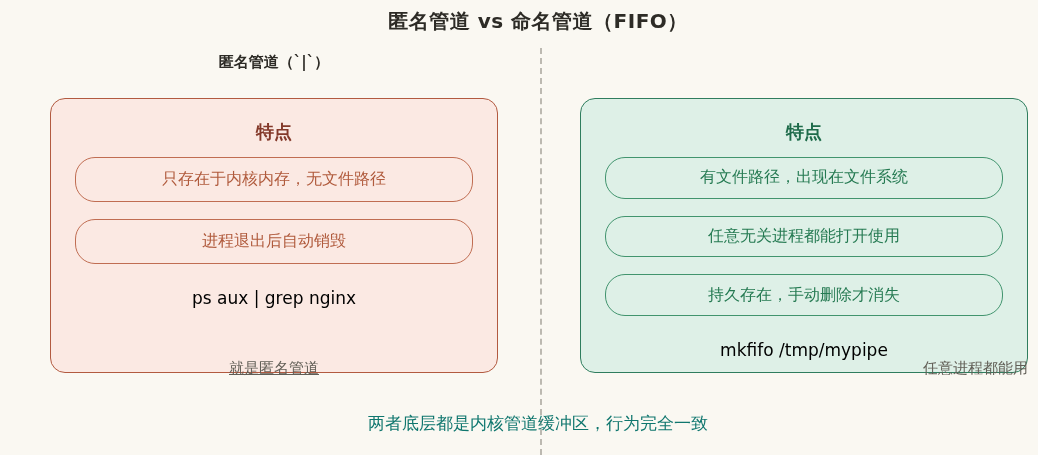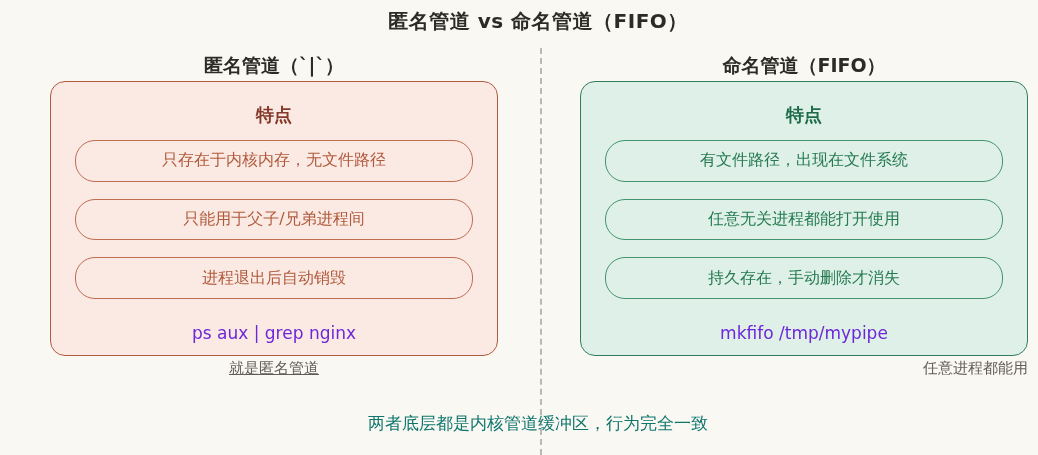--- a/index.html
+++ b/index.html
@@ -22,37 +22,37 @@
     font-size: 20px;
     font-weight: bold;
     color: #2d2b26;
     letter-spacing: 0.5px;
   }
   .col-header {
     position: absolute;
     top: 53px;
     width: 448px;
     text-align: center;
-    font-size: 19px;
+    font-size: 15px;
     font-weight: bold;
     color: #2d2b26;
   }
   .col-header.left  { left: 31px; }
   .col-header.right { left: 561px; }
   .divider {
     position: absolute;
     left: 521px;
     top: 48px;
     height: 407px;
     width: 0;
     border-left: 2px dashed #bcb9b1;
   }
   .card {
     position: absolute;
-    top: 81px;
+    top: 98px;
     width: 448px;
     height: 275px;
     border-radius: 15px;
     box-sizing: border-box;
     padding: 21px 24px 12px 24px;
     display: flex;
     flex-direction: column;
     align-items: stretch;
   }
   .card.left {
@@ -88,21 +88,21 @@
     color: #b05a3c;
   }
   .card.right .feature-box {
     border: 1.3px solid #41946e;
     color: #257a52;
   }
   .command-line {
     margin-top: 7px;
     text-align: center;
     font-size: 17px;
-    color: #6d28d9;
+    color: #000000;
   }
   .caption {
     position: absolute;
     top: 359px;
     width: 448px;
     text-align: center;
     font-size: 15px;
     color: #615e56;
   }
   .caption.left  { left: 31px; text-decoration: underline; }
@@ -116,28 +116,26 @@
   }
 </style>
 </head>
 <body>
 
 <div class="canvas">
 
   <div class="diagram-title">匿名管道 vs 命名管道（FIFO）</div>
 
   <div class="col-header left">匿名管道（`|`）</div>
-  <div class="col-header right">命名管道（FIFO）</div>
 
   <div class="divider"></div>
 
   <div class="card left">
     <div class="card-title">特点</div>
     <div class="feature-box">只存在于内核内存，无文件路径</div>
-    <div class="feature-box">只能用于父子/兄弟进程间</div>
     <div class="feature-box">进程退出后自动销毁</div>
     <div class="command-line">ps aux | grep nginx</div>
   </div>
 
   <div class="card right">
     <div class="card-title">特点</div>
     <div class="feature-box">有文件路径，出现在文件系统</div>
     <div class="feature-box">任意无关进程都能打开使用</div>
     <div class="feature-box">持久存在，手动删除才消失</div>
     <div class="command-line">mkfifo /tmp/mypipe</div>

